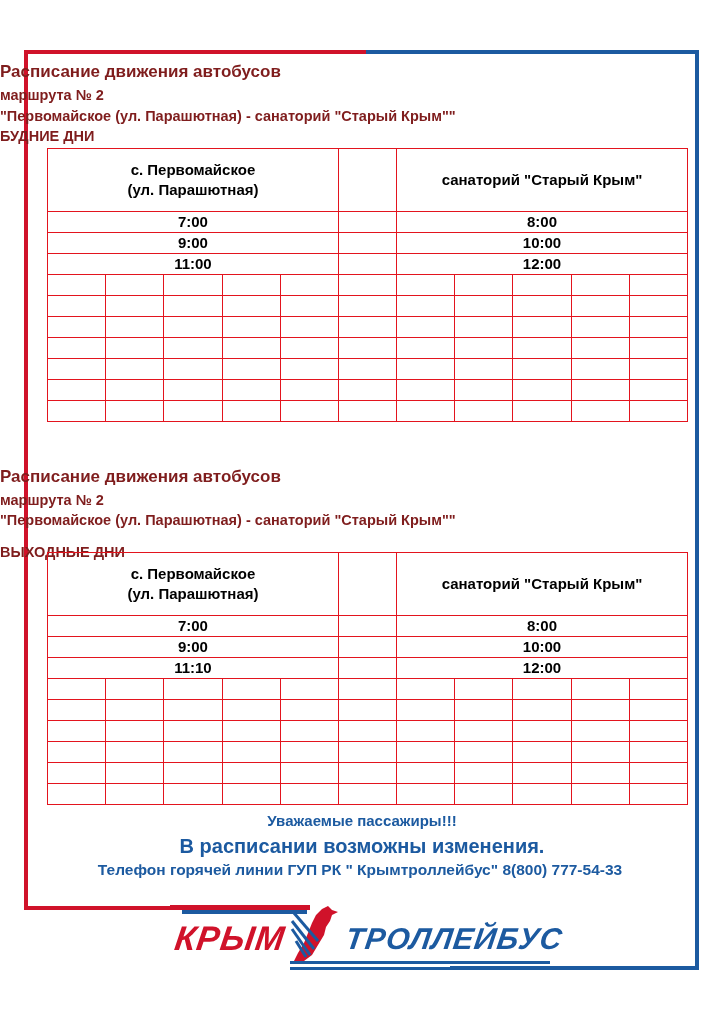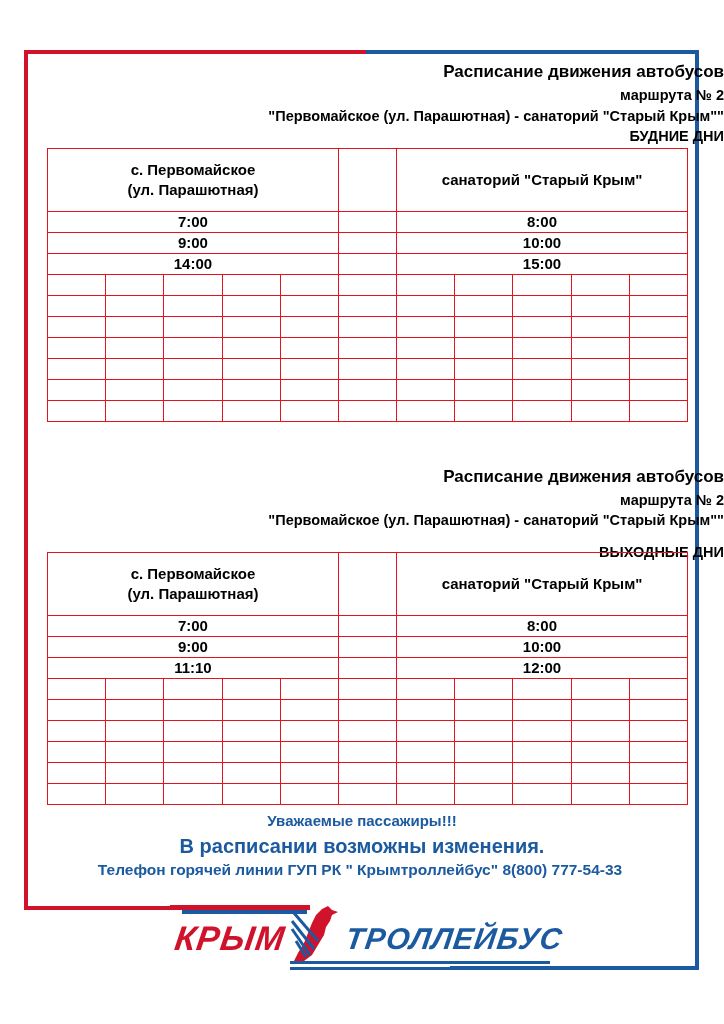--- a/index.html
+++ b/index.html
@@ -4,21 +4,21 @@
 <style>
   * { box-sizing: border-box; margin: 0; padding: 0; }
   html, body { width: 724px; height: 1024px; background: #ffffff; overflow: hidden; }
   body { position: relative; font-family: "Liberation Sans", sans-serif; color: #000; }
 
   
   .frame-line { position: absolute; }
   .red { background: #d0122a; }
   .blue { background: #1c5aa0; }
 
-  .heading { position: absolute; left: 0; width: 724px; text-align: right; font-weight: bold; color: #000000; }
+  .heading { position: absolute; left: 0; width: 724px; text-align: left; font-weight: bold; color: #7f1d1d; }
   .h-title { font-size: 17px; }
   .h-sub { font-size: 14.5px; }
 
   table.sched {
     position: absolute; left: 47px; width: 640px;
     border-collapse: collapse; table-layout: fixed;
   }
   table.sched td {
     border: 1.5px solid #e3141e;
     text-align: center; font-weight: bold; font-size: 15px;
@@ -65,23 +65,23 @@
     <td colspan="5">7:00</td>
     <td></td>
     <td colspan="5">8:00</td>
   </tr>
   <tr class="time">
     <td colspan="5">9:00</td>
     <td></td>
     <td colspan="5">10:00</td>
   </tr>
   <tr class="time">
-    <td colspan="5">14:00</td>
-    <td></td>
-    <td colspan="5">15:00</td>
+    <td colspan="5">11:00</td>
+    <td></td>
+    <td colspan="5">12:00</td>
   </tr>
   </tbody>
     <tbody>
       <tr class="blank">
         <td></td>
         <td></td>
         <td></td>
         <td></td>
         <td></td>
         <td></td>

